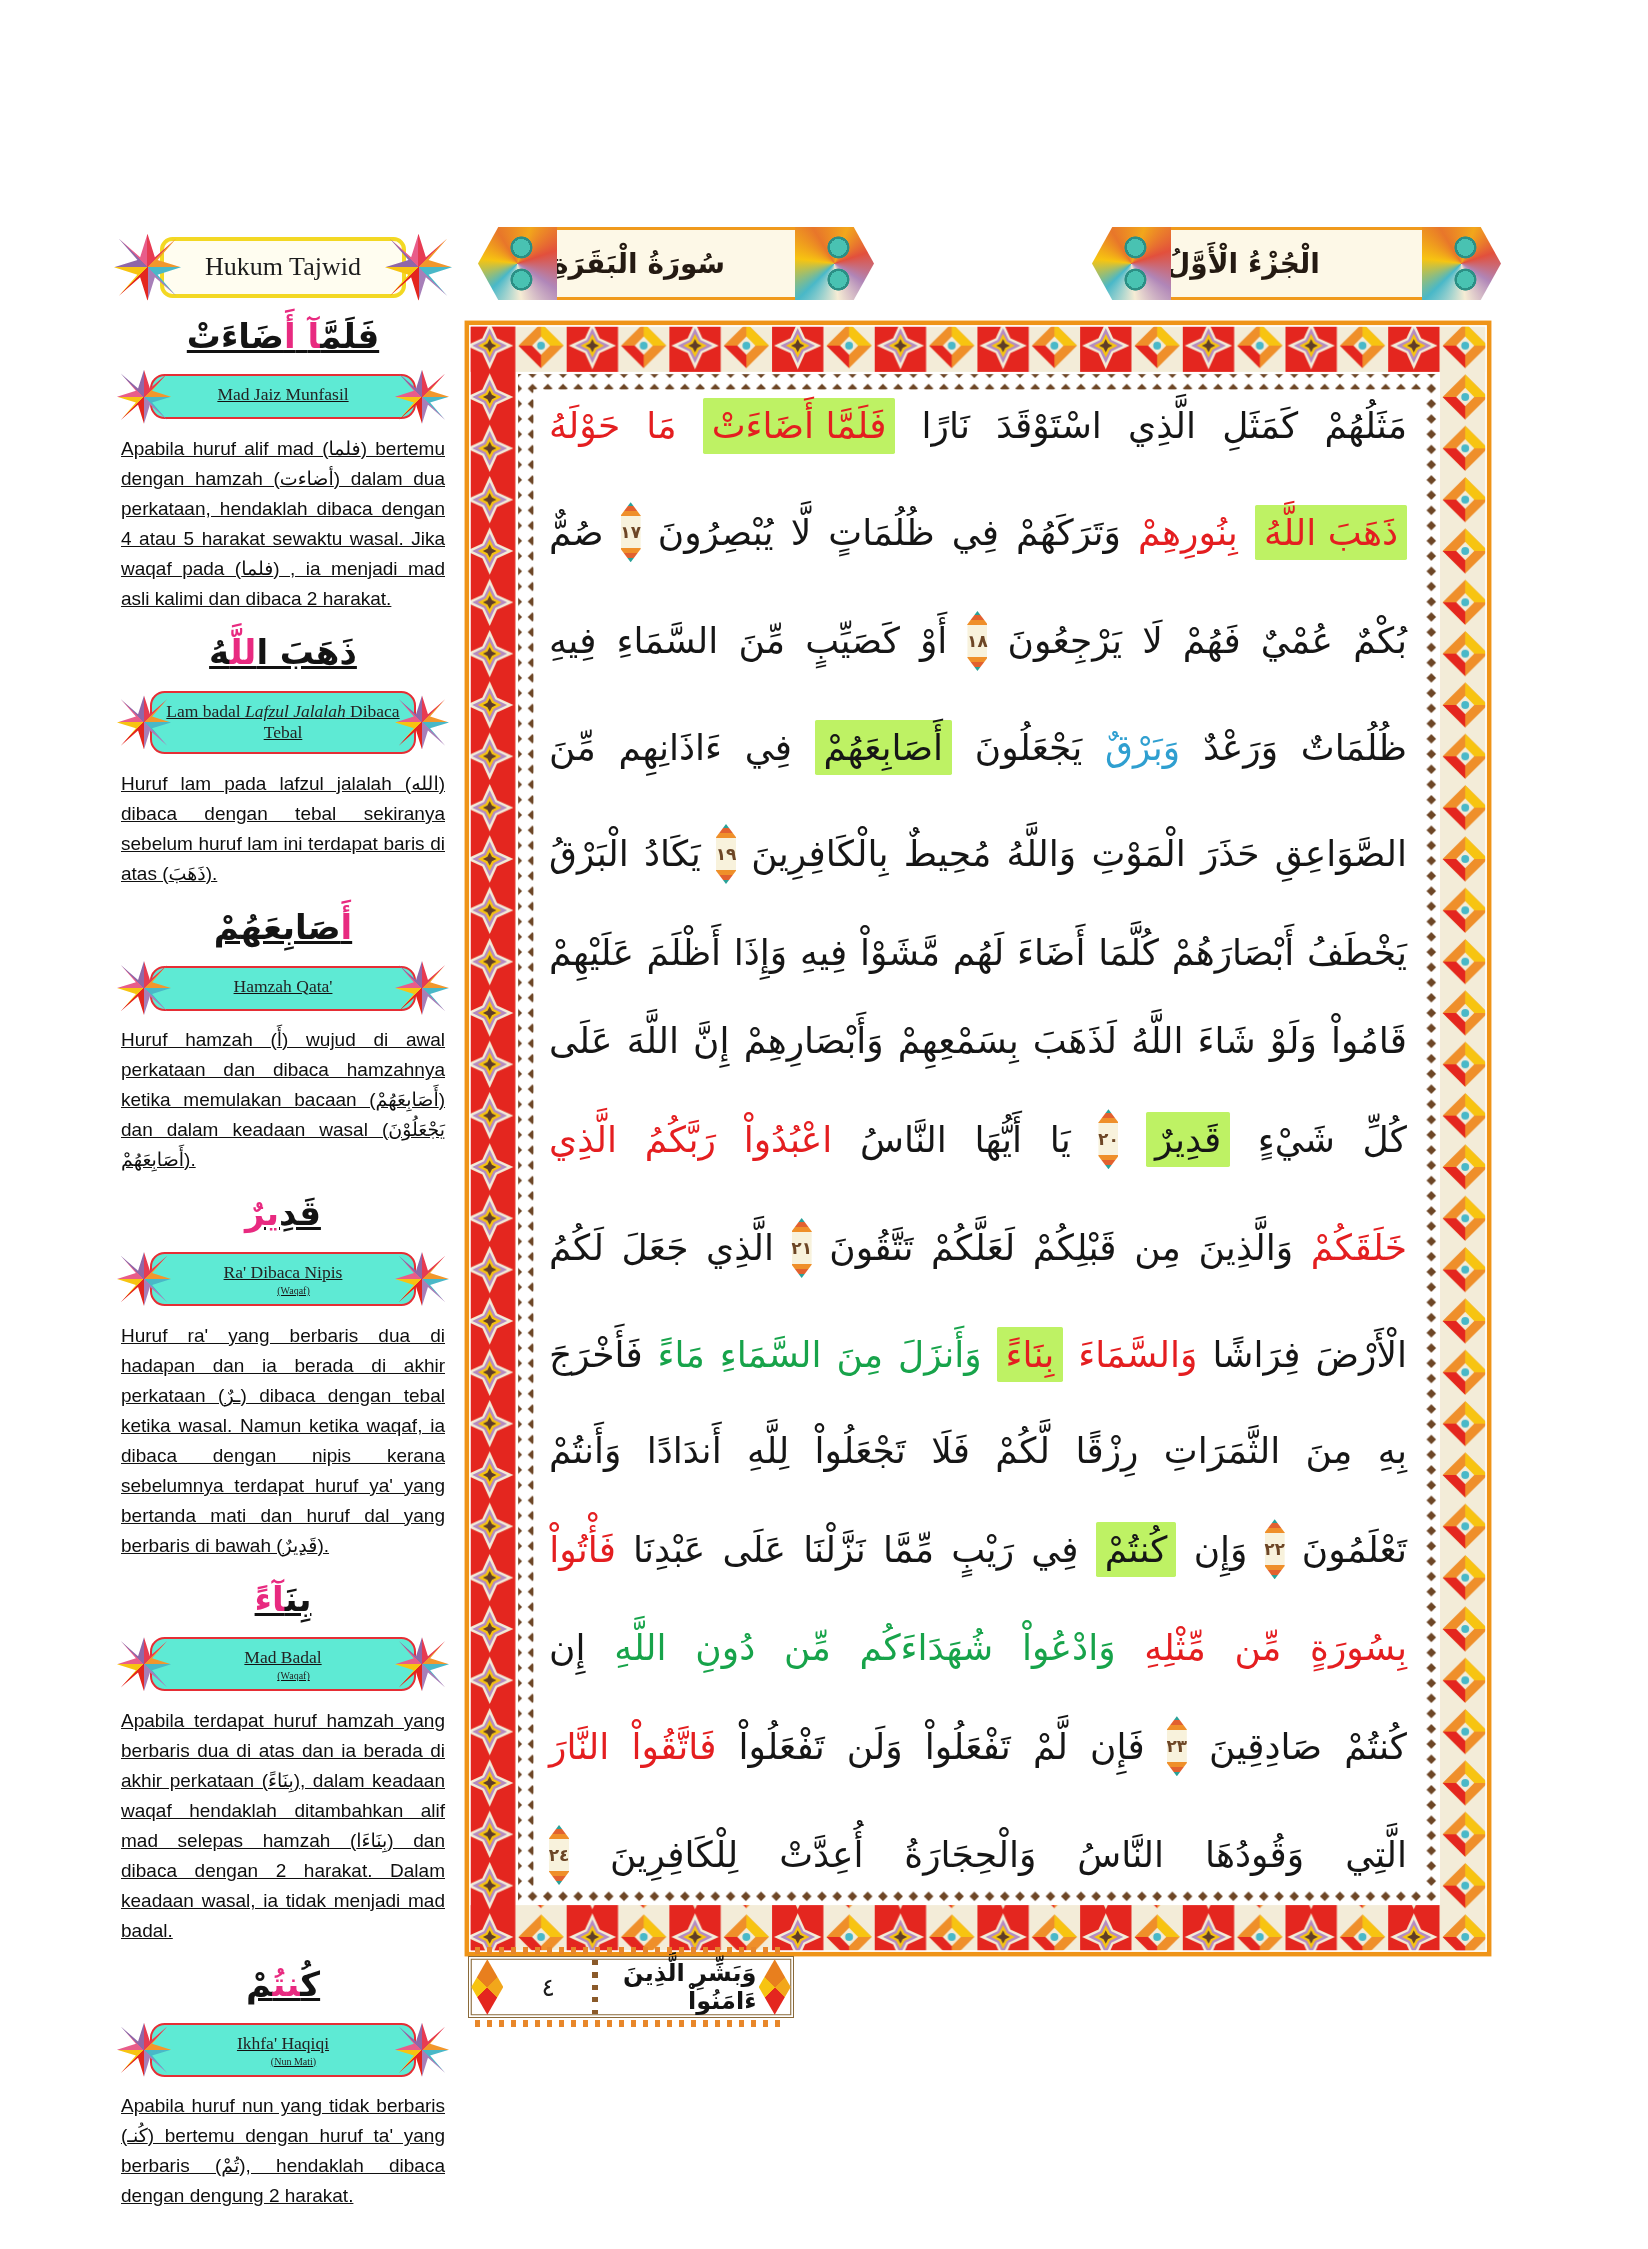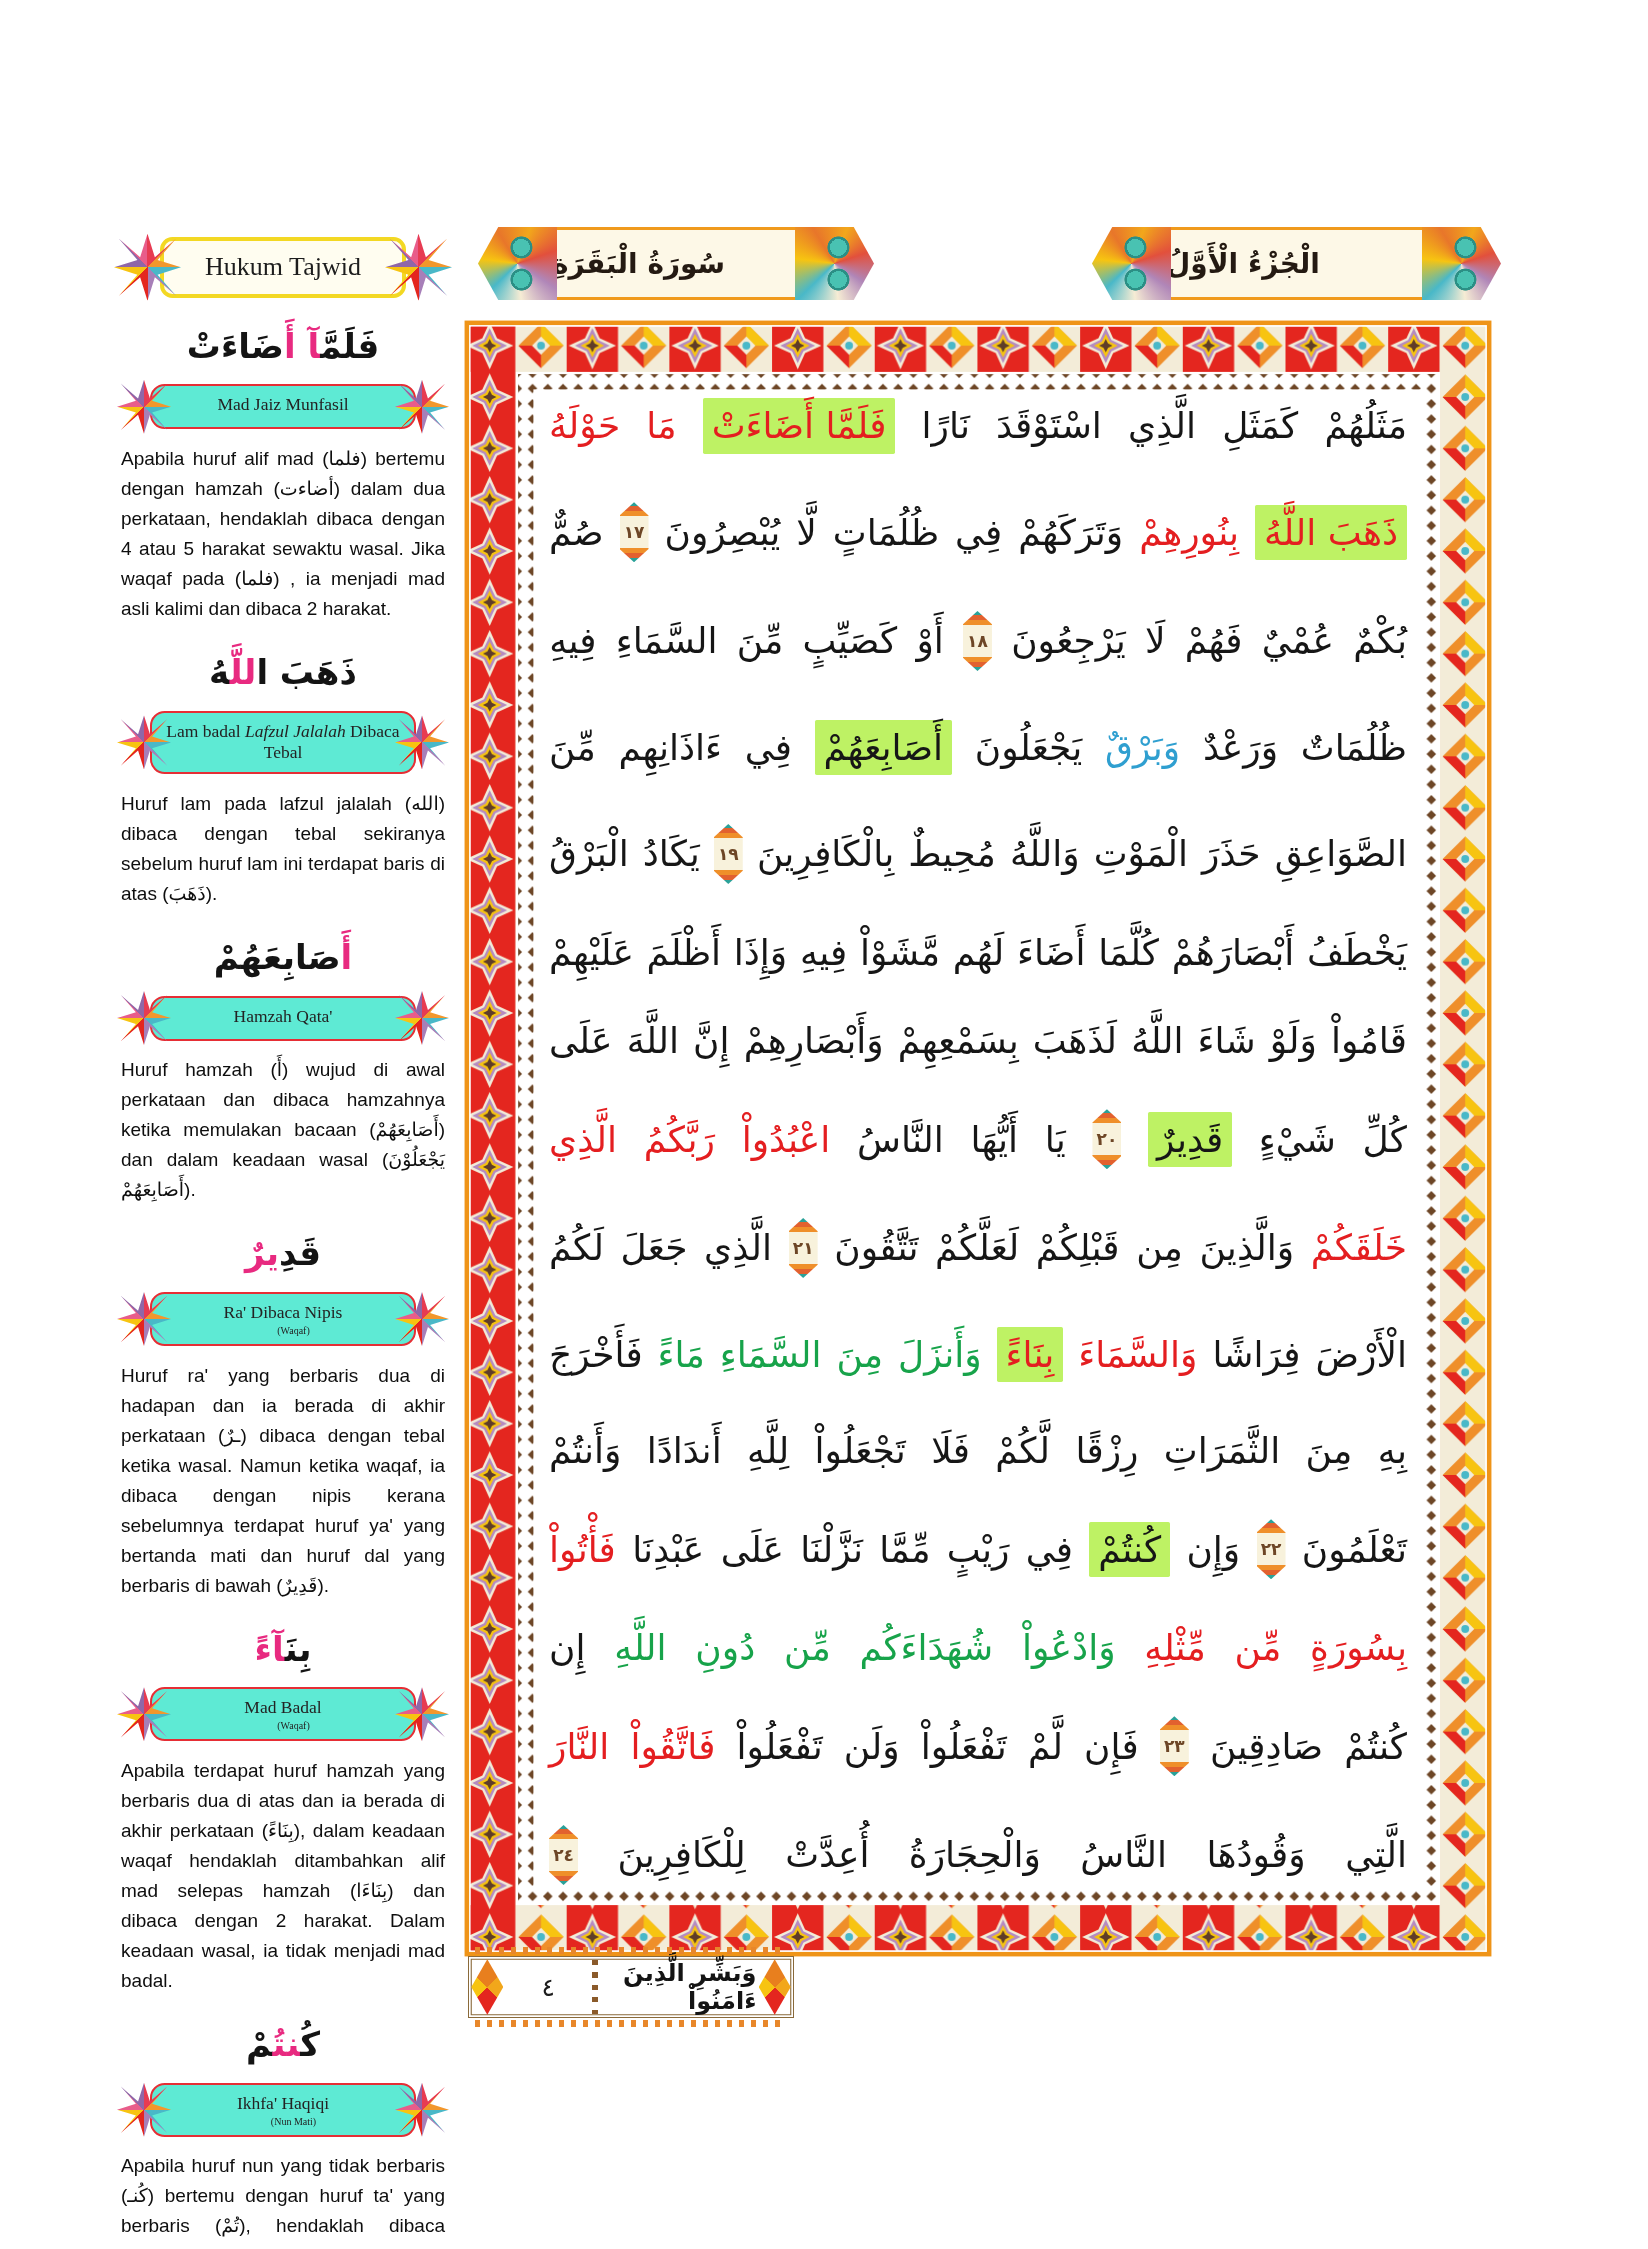--- a/index.html
+++ b/index.html
@@ -18,21 +18,21 @@
   }
   .hukum .hktxt{font-family:"Liberation Serif",serif;font-size:26px;color:#1d1d1d;}
   .burst{
     position:absolute;top:50%;transform:translateY(-50%);
     width:67px;height:67px;display:block;
     background:conic-gradient(#e73b52 0 45deg,#f2972c 0 90deg,#49b8c8 0 135deg,#a77fb8 0 180deg,#e4261f 0 225deg,#f7c411 0 270deg,#8f67a8 0 315deg,#e85d8a 0 360deg);
     clip-path:polygon(50% 0,61% 35%,93% 7%,65% 39%,100% 50%,65% 61%,93% 93%,61% 65%,50% 100%,39% 65%,7% 93%,35% 61%,0 50%,35% 39%,7% 7%,39% 35%);
   }
   .burst.bl{left:-50px;} .burst.br{right:-50px;}
 
-  .section{margin-top:26px;}
+  .section{margin-top:16px;text-decoration:underline;}
   .sample{
     direction:rtl;text-align:center;font-family:"DejaVu Sans",sans-serif;
     font-weight:bold;font-size:34px;color:#141414;margin:0 0 14.7px 0;line-height:1.35;
   }
   .sample .pink{color:#e82a80;}
 
   .tbox{
     position:relative;margin:0 29px 14.7px 29px;background:#5eead4;
     border:2.8px solid #e62e35;border-radius:14.7px;text-align:center;
     padding:8px 4.5px;min-height:25px;
@@ -80,21 +80,21 @@
   }
   .qline{
     direction:rtl;display:flex;justify-content:space-between;align-items:center;
     font-family:"DejaVu Sans",sans-serif;font-size:36px;color:#161616;
     line-height:1.1;
   }
   .qline .w{white-space:nowrap;}
   .red{color:#e41e20;} .green{color:#17a34a;} .blue{color:#2f9fd0;}
   .hl{background:#bef264;padding:8px 9px;border-radius:1.7px;}
   .vmark{
-    position:relative;display:inline-block;width:29px;height:60px;flex:0 0 auto;
+    position:relative;display:inline-block;width:20px;height:60px;flex:0 0 auto;
     background:linear-gradient(180deg,#2aa198 0 7%,#e2612f 7% 15%,#ef8f2a 15% 23%,#f8f2dc 23% 77%,#ef8f2a 77% 85%,#e2612f 85% 93%,#2aa198 93% 100%);
     clip-path:polygon(50% 0,100% 22%,100% 78%,50% 100%,0 78%,0 22%);
   }
   .vnum{
     position:absolute;left:0;top:0;right:0;bottom:0;display:flex;align-items:center;justify-content:center;
     font-family:"DejaVu Sans",sans-serif;font-size:17px;font-weight:bold;color:#6d4626;
   }
 
   
   #catchword{

